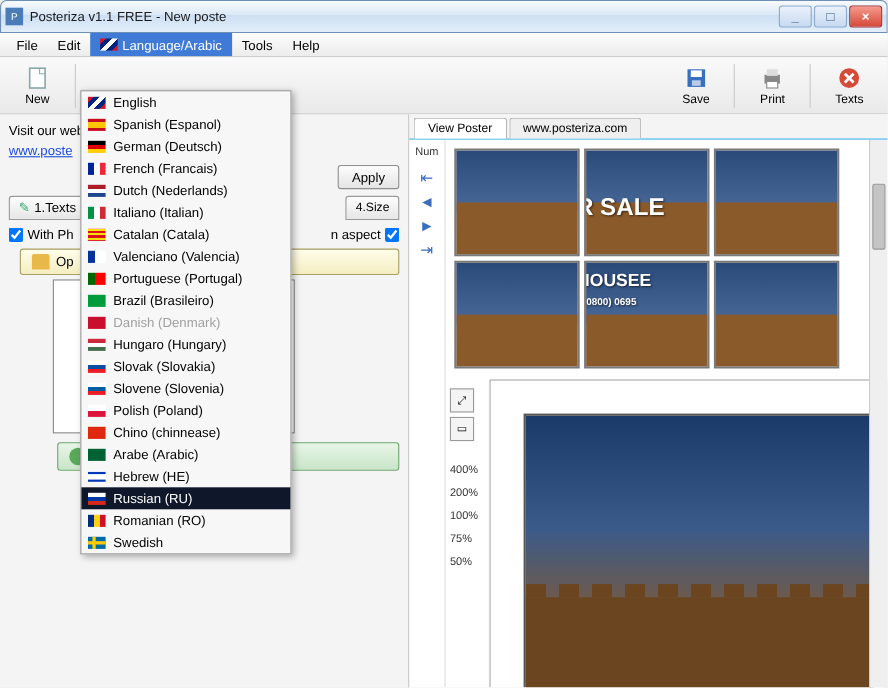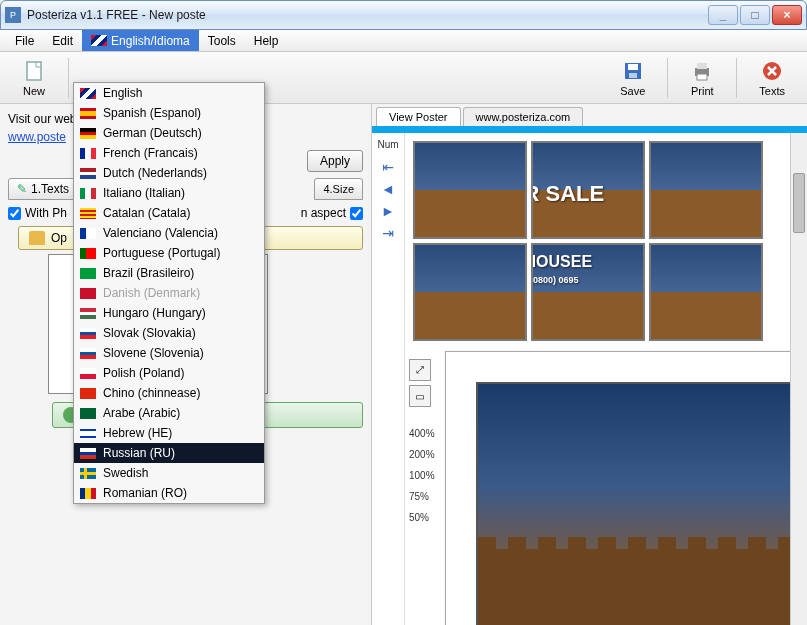--- a/index.html
+++ b/index.html
@@ -53,21 +53,21 @@
 .movebtn .moveicon { width:16px; height:16px; background:#5aa85a; border-radius:50%; }
 
 
 .langmenu { position:absolute; top:-22px; left:73px; width:192px; background:#f7f7f7; border:1px solid #9a9a9a; box-shadow:2px 2px 6px rgba(0,0,0,0.3); z-index:100; }
 .langitem { display:flex; align-items:center; gap:7px; padding:3px 8px 3px 6px; cursor:pointer; }
 .langitem.selected { background:#0f172a; color:#fff; }
 .langitem.disabled { color:#a0a0a0; cursor:default; }
 .langitem .flag { flex-shrink:0; }
 
 
-.rtabs { display:flex; border-bottom:7px solid #0ea5e9; background:#f4f4f4; padding:3px 4px 0; gap:2px; }
+.rtabs { display:flex; border-bottom:1px solid #0ea5e9; background:#f4f4f4; padding:3px 4px 0; gap:2px; }
 .rtab { background:#fff; border:1px solid #b5b5b5; border-bottom:none; border-radius:3px 3px 0 0; padding:3px 12px; font-size:11px; cursor:pointer; }
 .rtab.inactive { background:#efefef; }
 
 .rcontent { flex:1; display:flex; overflow:hidden; background:#fff; }
 .rside { width:32px; display:flex; flex-direction:column; align-items:center; padding-top:6px; gap:4px; }
 .rside .navlbl { font-size:10px; color:#333; margin-bottom:4px; }
 .arrowbtn { width:20px; height:18px; display:flex; align-items:center; justify-content:center; color:#3a6fc0; cursor:pointer; font-size:14px; }
 
 .rmain { flex:1; position:relative; overflow:hidden; border-left:1px solid #ddd; }
 .poster-grid { position:absolute; top:8px; left:8px; width:350px; height:200px; display:grid; grid-template-columns:repeat(3,1fr); grid-template-rows:repeat(2,1fr); gap:4px; }
@@ -127,21 +127,21 @@
   <div class="winbtn wmin">_</div>
   <div class="winbtn wmax">□</div>
   <div class="winbtn wclose">×</div>
 </div>
 
 <div class="menubar">
   <div class="mitem">File</div>
   <div class="mitem">Edit</div>
   <div class="mitem active">
     <span class="flag flag-uk"></span>
-    <span>English/Idioma</span>
+    <span>Language/Arabic</span>
   </div>
   <div class="mitem">Tools</div>
   <div class="mitem">Help</div>
 </div>
 
 <div class="toolbar">
   <div class="tbtn">
     <svg class="ticon" viewBox="0 0 24 24">
         <rect x="5" y="3" width="14" height="18" fill="#fff" stroke="#8aa" stroke-width="1.5"></rect>
         <path d="M14 3v5h5" fill="none" stroke="#8aa"></path>
@@ -251,26 +251,26 @@
         </div>
         <div class="langitem">
           <span class="flag flag-he"></span>
           <span>Hebrew (HE)</span>
         </div>
         <div class="langitem selected">
           <span class="flag flag-ru"></span>
           <span>Russian (RU)</span>
         </div>
         <div class="langitem">
+          <span class="flag flag-ro"></span>
+          <span>Romanian (RO)</span>
+        </div>
+        <div class="langitem">
           <span class="flag flag-se"></span>
           <span>Swedish</span>
-        </div>
-        <div class="langitem">
-          <span class="flag flag-ro"></span>
-          <span>Romanian (RO)</span>
         </div>
       </div>
 
     <div class="visit">
       <span>Visit our web</span>
     </div>
     <div class="visit"><a href="#">www.poste</a></div>
 
     <div class="midbtns">
       <div style="flex:1"></div>

